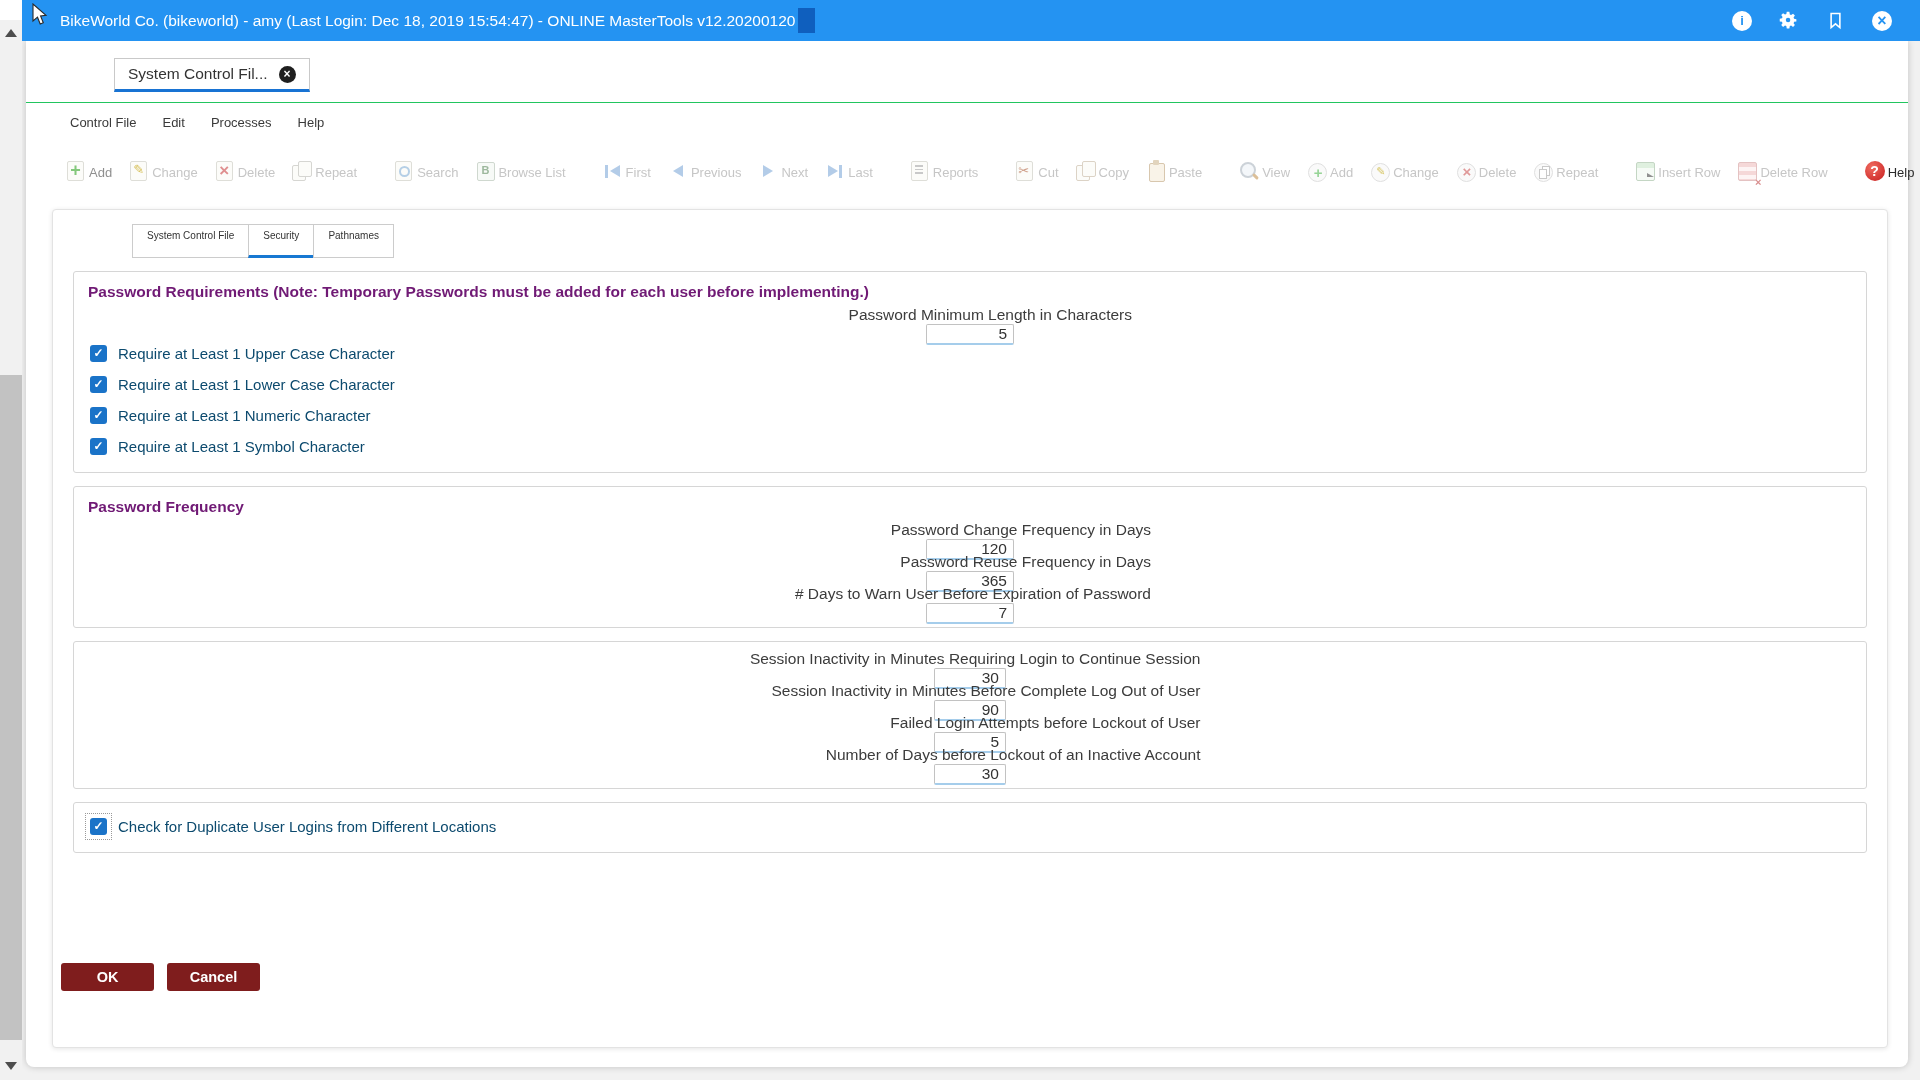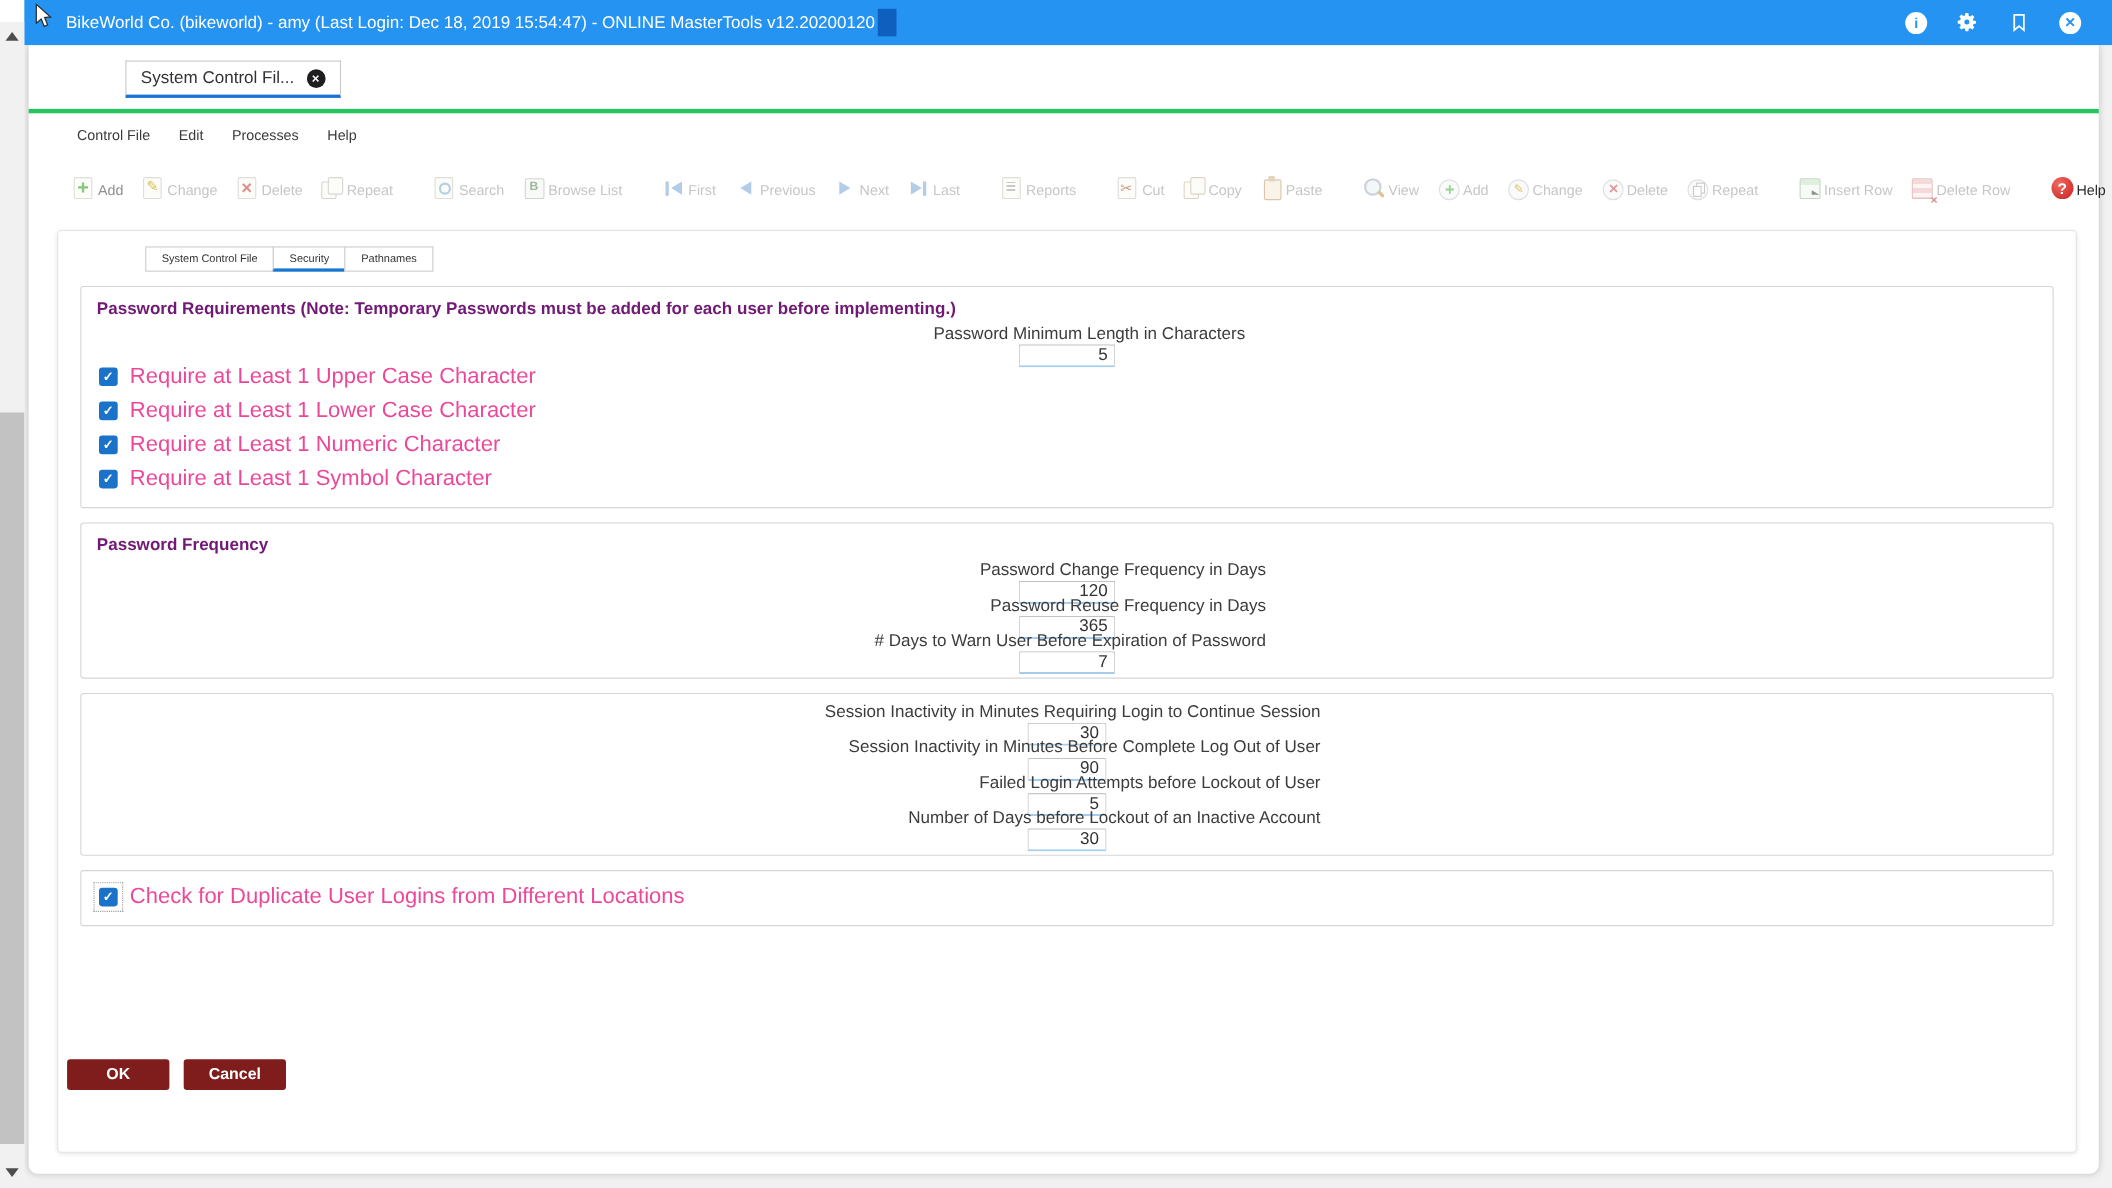--- a/index.html
+++ b/index.html
@@ -29,21 +29,21 @@
   .tr-svg { width:21px; height:21px; cursor:pointer; }
 
   
   .cursor { position:absolute; left:30px; top:3px; z-index:20; }
 
   
   .window { position:absolute; left:26px; top:41px; right:12px; bottom:13px; background:#fff;
             border-radius:0 0 8px 8px; box-shadow:0 0 7px rgba(0,0,0,.2); }
 
   
-  .tabstrip { height:62px; border-bottom:4px solid #22c55e; display:flex; align-items:flex-end; padding-left:88px; }
+  .tabstrip { height:62px; border-bottom:1px solid #22c55e; display:flex; align-items:flex-end; padding-left:88px; }
   .doc-tab { display:flex; align-items:center; gap:11px; height:34px; padding:0 13px;
              border:1px solid #c9c9c9; border-bottom:3px solid #1873d3; margin-bottom:10px;
              font-size:15.5px; color:#333; cursor:pointer; }
   .doc-tab-close { width:17px; height:17px; border-radius:50%; background:#1f1f1f; position:relative; cursor:pointer; flex:0 0 17px; }
   .doc-tab-close::after { content:"\00d7"; position:absolute; left:0; top:-1px; width:17px; line-height:18px;
                           text-align:center; color:#fff; font-size:12px; font-weight:700; }
 
   
   .menubar { height:38px; display:flex; align-items:center; padding-left:31px; }
   .menu-item { padding:0 13px; font-size:13px; color:#3a3a3a; cursor:pointer; }
@@ -107,36 +107,36 @@
   .i-help::after { content:"?"; left:3px; top:2px; width:20px; line-height:20px; text-align:center; color:#fff; font-weight:700; font-size:14px; }
   .i-about::after { content:"i"; left:0; top:1px; width:26px; text-align:center; font-family:"Liberation Serif",serif;
                     font-weight:700; font-size:17px; color:#bcbcbc; }
 
   
   .formcard { margin:6px 20px 0 26px; height:839px; border:1px solid #e3e3e3; border-radius:4px;
               box-shadow:0 1px 5px rgba(0,0,0,.10); position:relative; background:#fff; }
   .subtabs { display:flex; margin:14px 0 0 80px; }
   .stab { padding:5px 14px 5px; font-size:10px; color:#333; border:1px solid #ccc; margin-left:-1px;
           background:#fff; cursor:pointer; }
-  .stab.active { border-bottom:3px solid #1778d2; padding-bottom:3px; }
+  .stab.active { border-bottom:3px solid #1778d2; padding-bottom:14px; }
 
   .sec { margin:13px 20px 0 20px; border:1px solid #d6d6d6; border-radius:3px; padding:8px 12px 10px; }
   .sec-h { font-size:15.5px; font-weight:700; color:#701a75; margin:3px 0 5px 2px; }
   .frow { display:flex; align-items:center; height:32px;flex-direction:column; }
   .flabel { font-size:15.5px; color:#3c3c3c; text-align:right; margin-right:10px; white-space:nowrap; }
   .lw1 { width:334px; } .lw2 { width:372px; } .lw3 { width:329px; } .lw4 { width:471px; }
   .val { height:27px; border:1px solid #c2c2c2; border-bottom:2px solid #a5cdeb; border-radius:2px; background:#fff;
          font-size:15.5px; color:#333; text-align:right; padding:0 6px; font-family:inherit; outline:none; }
   .vw88 { width:88px; } .vw90 { width:90px; } .vw86 { width:72px; }
   .cbrow { display:flex; align-items:center; height:31px; padding-left:4px; }
   .cb { width:17px; height:17px; border-radius:3px; background:#1a73c8; margin-right:11px; position:relative;
         cursor:pointer; flex:0 0 17px; }
   .cb.checked::after { content:"\2713"; position:absolute; left:0; top:0; width:17px; line-height:17px;
                        text-align:center; color:#fff; font-size:12px; font-weight:700; }
-  .cb-label { font-size:20px; color:#ec4899;text-align:center; }
+  .cb-label { font-size:15px; color:#0c4a6e;text-align:center; }
   .focus-dotted { border:1px dotted #9a9a9a; padding:4px; margin:-5px 6px -5px -5px; display:inline-flex; }
   .focus-dotted .cb { margin-right:0; }
 
   .btnrow { position:absolute; left:8px; bottom:56px; display:flex; gap:13px; }
   .btn { min-width:93px; height:28px; background:#7f1d1d; color:#fff; border:none; border-radius:3px;
          font-size:14.5px; font-weight:700; font-family:inherit; cursor:pointer; padding:0 4px; }
 </style>
 </head>
 <body>
 

